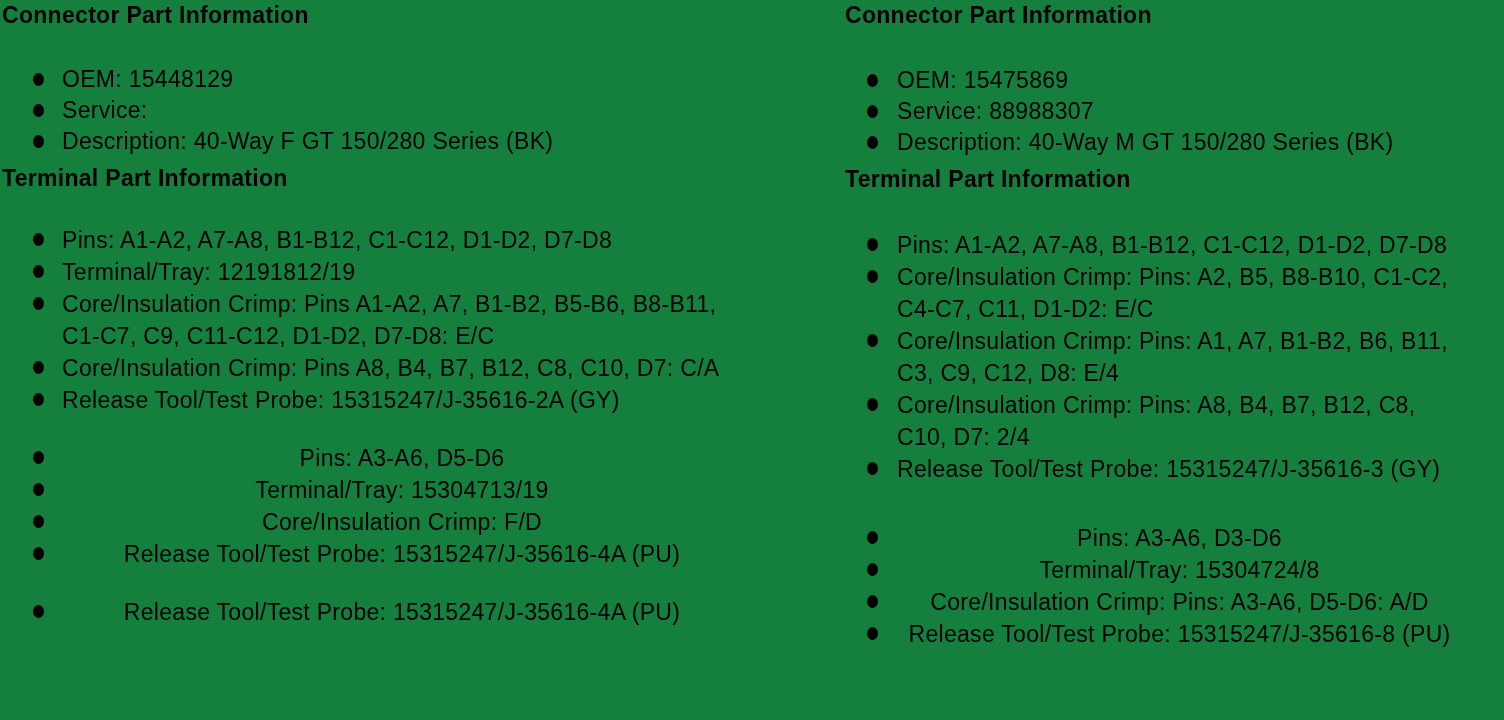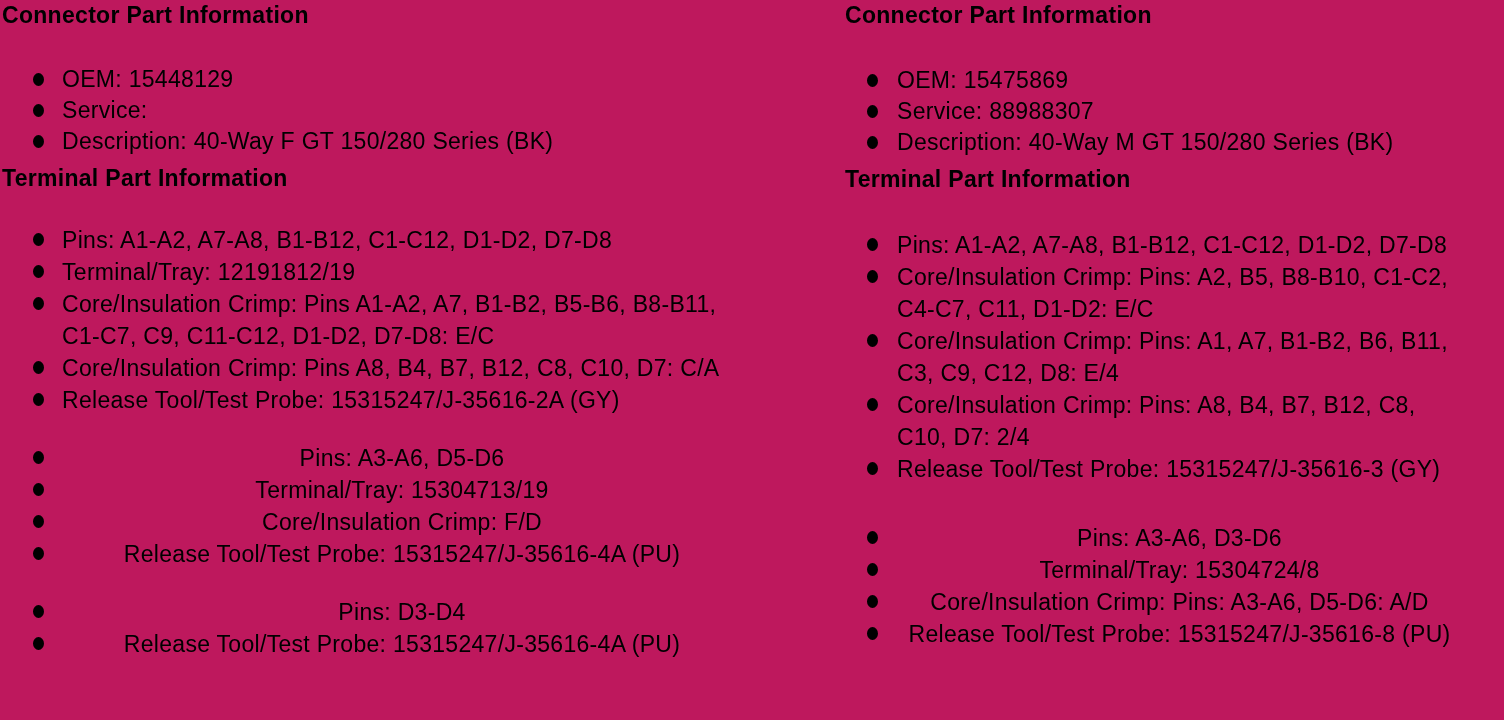--- a/index.html
+++ b/index.html
@@ -4,21 +4,21 @@
 <style>
   html, body { margin: 0; padding: 0; }
   body {
     width: 1504px; height: 720px;
     background: #ffffff;
     font-family: "Liberation Sans", sans-serif;
     font-size: 23px;
     color: #000000;
     letter-spacing: 0.3px;
   }
-  .page { position: relative; width: 1504px; height: 720px; overflow: hidden; background: #be185d; }
+  .page { position: relative; width: 1504px; height: 720px; overflow: hidden; background: #15803d; }
   .col { position: absolute; top: 2px; }
   .col-left  { left: 2px;   width: 742px; }
   .col-right { left: 845px; width: 625px; }
 
   .heading {
     font-size: 23px; font-weight: 700;
     line-height: 26px;
     margin: 0 0 36px 0;
   }
   .heading.second { margin: 8px 0 33px 0; }
@@ -107,24 +107,20 @@
       </li>
       <li class="item">
         <span class="bullet"></span>
         <span class="txt">Release Tool/Test Probe: 15315247/J-35616-4A (PU)</span>
       </li>
     </ul>
 
     <ul class="blist tgroup">
       <li class="item">
         <span class="bullet"></span>
-        <span class="txt">Pins: D3-D4</span>
-      </li>
-      <li class="item">
-        <span class="bullet"></span>
         <span class="txt">Release Tool/Test Probe: 15315247/J-35616-4A (PU)</span>
       </li>
     </ul>
   </section>
 
   <section class="col col-right">
     <h1 class="heading">Connector Part Information</h1>
 
     <ul class="blist connector">
       <li class="item">

